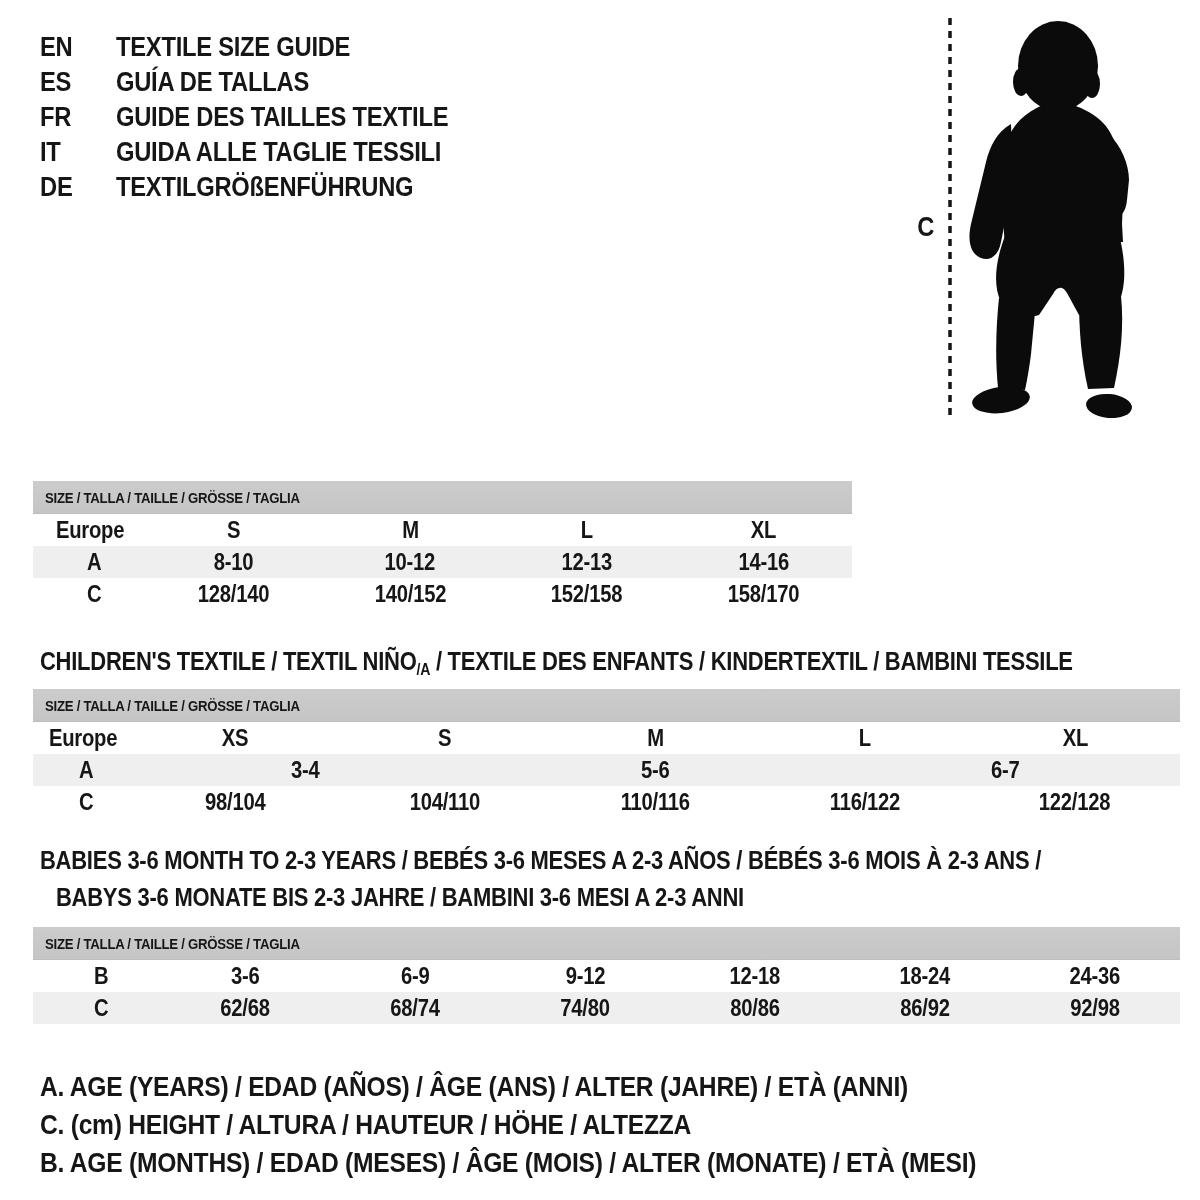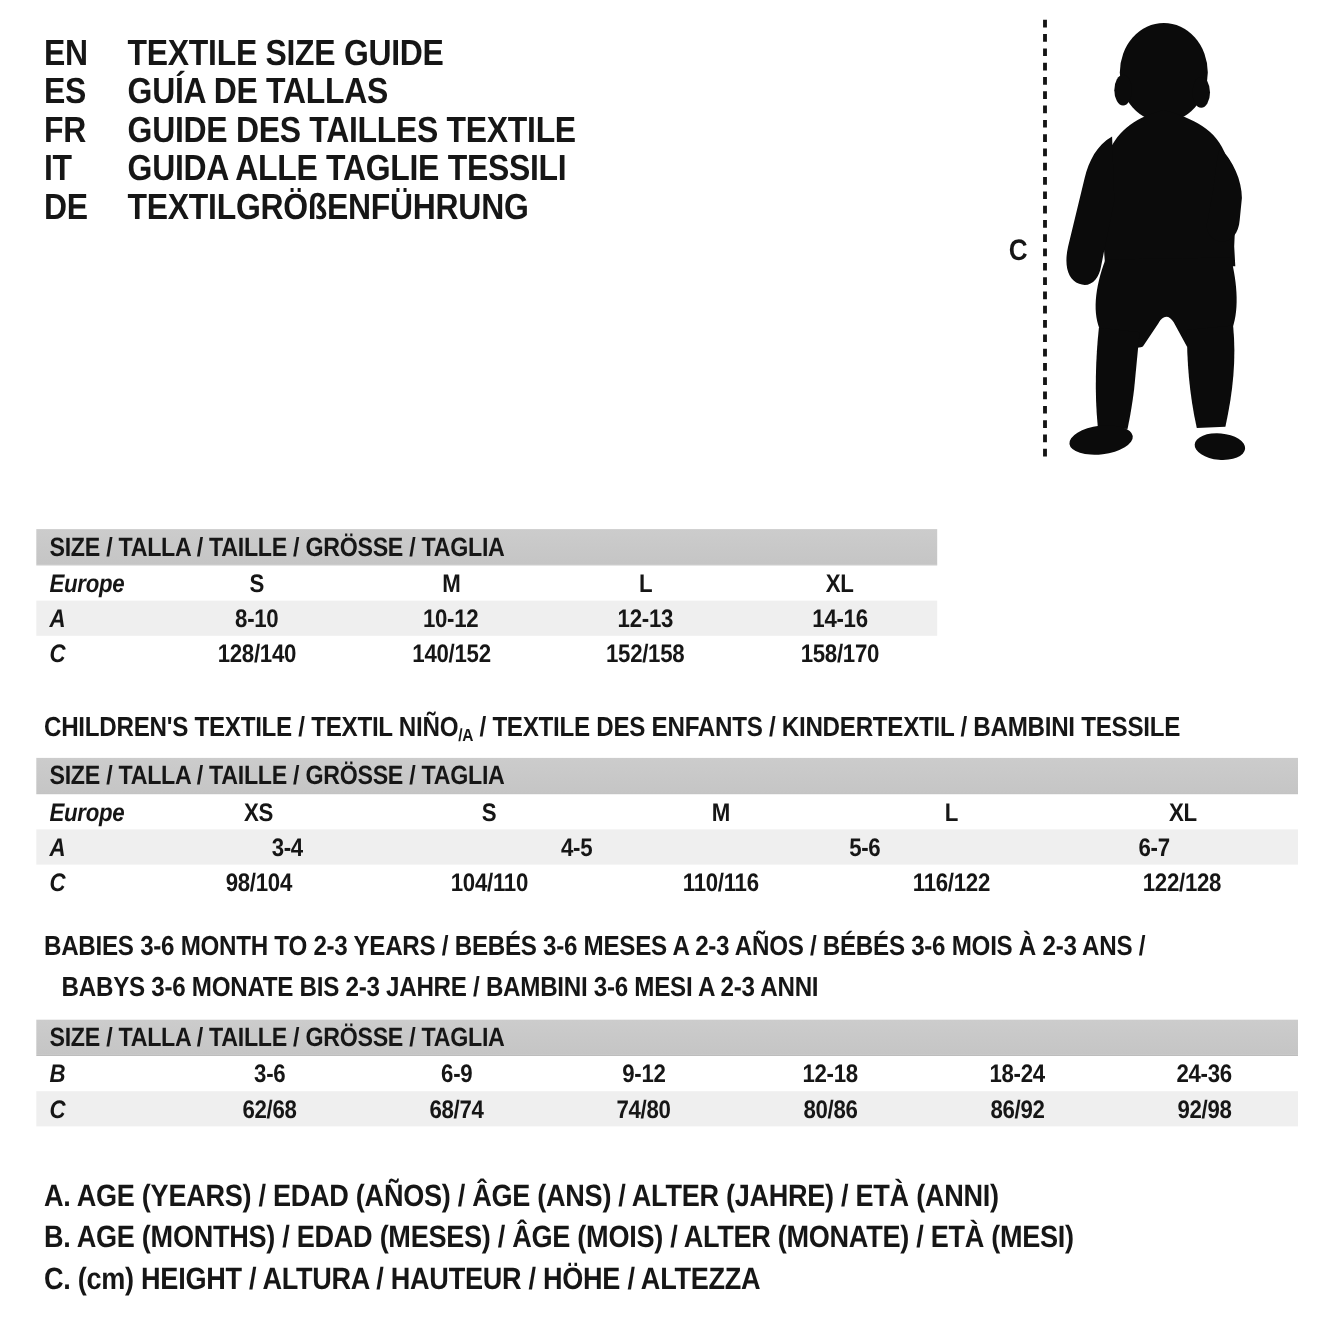--- a/index.html
+++ b/index.html
@@ -23,21 +23,21 @@
   .t {
     display: inline-block;
     transform: scaleX(0.88);
     letter-spacing: -0.3px;
     white-space: nowrap;
   }
   .t-left { transform-origin: 0 50%; }
 
   
   .lang-block { left: 40px; top: 30px; }
-  .lang-row { height: 35px; line-height: 35px; font-size: 33px; }
+  .lang-row { height: 35px; line-height: 35px; font-size: 27px; }
   .lang-code { display: inline-block; width: 76px; }
 
   
   .measure-label { font-size: 27px; }
 
   
   .section-title { font-size: 25px; line-height: 30px; }
   .title-sub {
     font-size: 16px;
     position: relative;
@@ -45,36 +45,35 @@
     letter-spacing: -0.3px;
   }
 
   
   .size-table { background: #ffffff; }
   .band {
     height: 33px;
     line-height: 33px;
     background: linear-gradient(#cccccc, #c5c5c5);
     border-bottom: 1px solid #bdbdbd;
-    font-size: 24px;
+    font-size: 15px;
     padding-left: 12px;
     box-sizing: border-box;
   }
   .trow {
     display: flex;
     height: 32px;
     line-height: 32px;
     font-size: 23px;
   }
   .trow.shaded { background: #efefef; }
   .rlabel {
     padding-left: 12px;
     box-sizing: border-box;
-    text-align: left;
-    font-style: italic;
+    text-align: center;
   }
   .cell { flex: 1; text-align: center; }
   .w-junior .rlabel { width: 112px; }
   .w-full5 .rlabel  { width: 97px; }
   .w-full6 .rlabel  { width: 127px; }
 
   
   .legend-line { height: 38px; line-height: 38px; font-size: 28px; }
 </style>
 </head>
@@ -161,21 +160,20 @@
       <div class="rlabel"><span class="t t-left">Europe</span></div>
       <div class="cell"><span class="t">XS</span></div>
       <div class="cell"><span class="t">S</span></div>
       <div class="cell"><span class="t">M</span></div>
       <div class="cell"><span class="t">L</span></div>
       <div class="cell"><span class="t">XL</span></div>
     </div>
     <div class="trow shaded">
       <div class="rlabel"><span class="t t-left">A</span></div>
       <div class="cell"><span class="t">3-4</span></div>
-      <div class="cell"><span class="t">4-5</span></div>
       <div class="cell"><span class="t">5-6</span></div>
       <div class="cell"><span class="t">6-7</span></div>
     </div>
     <div class="trow">
       <div class="rlabel"><span class="t t-left">C</span></div>
       <div class="cell"><span class="t">98/104</span></div>
       <div class="cell"><span class="t">104/110</span></div>
       <div class="cell"><span class="t">110/116</span></div>
       <div class="cell"><span class="t">116/122</span></div>
       <div class="cell"><span class="t">122/128</span></div>
@@ -207,17 +205,17 @@
       <div class="cell"><span class="t">68/74</span></div>
       <div class="cell"><span class="t">74/80</span></div>
       <div class="cell"><span class="t">80/86</span></div>
       <div class="cell"><span class="t">86/92</span></div>
       <div class="cell"><span class="t">92/98</span></div>
     </div>
   </div>
 
   <div class="abs" style="left:40px; top:1068px;">
     <div class="legend-line"><span class="t t-left">A. AGE (YEARS) / EDAD (AÑOS) / ÂGE (ANS) / ALTER (JAHRE) / ETÀ (ANNI)</span></div>
+    <div class="legend-line"><span class="t t-left">C. (cm) HEIGHT / ALTURA / HAUTEUR / HÖHE / ALTEZZA</span></div>
     <div class="legend-line"><span class="t t-left">B. AGE (MONTHS) / EDAD (MESES) / ÂGE (MOIS) / ALTER (MONATE) / ETÀ (MESI)</span></div>
-    <div class="legend-line"><span class="t t-left">C. (cm) HEIGHT / ALTURA / HAUTEUR / HÖHE / ALTEZZA</span></div>
   </div>
 
 </div>
 
 </body></html>

